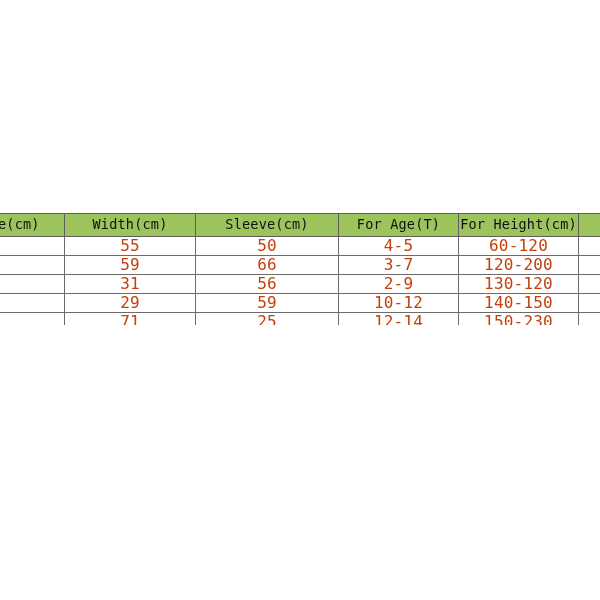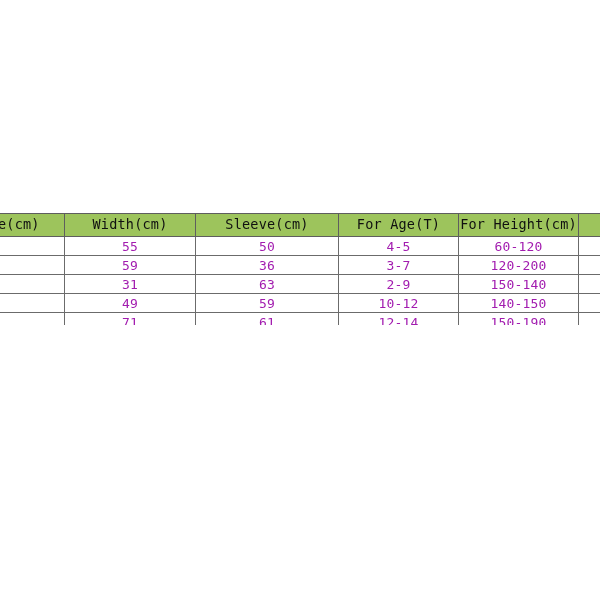--- a/index.html
+++ b/index.html
@@ -45,23 +45,23 @@
     width: 666px;
   }
 
   table.size-table td {
     border: 1px solid #6b6b6b;
     padding: 0;
     margin: 0;
     text-align: center;
     vertical-align: middle;
     font-family: "DejaVu Sans Mono", "Liberation Mono", monospace;
-    font-size: 13px;
+    font-size: 16px;
     line-height: 1;
-    color: #a21caf;
+    color: #c2410c;
     background: #ffffff;
     height: 18px;
     white-space: nowrap;
     letter-spacing: 0.2px;
   }
 
   table.size-table tr.header-row td {
     background: #9dc45c;
     font-size: 13.5px;
     height: 22px;
@@ -110,50 +110,50 @@
           <td>55</td>
           <td>50</td>
           <td>4-5</td>
           <td>60-120</td>
           <td class="cell-blank"></td>
         </tr>
 
         <tr>
           <td class="cell-blank"></td>
           <td>59</td>
-          <td>36</td>
+          <td>66</td>
           <td>3-7</td>
           <td>120-200</td>
           <td class="cell-blank"></td>
         </tr>
 
         <tr>
           <td class="cell-blank"></td>
           <td>31</td>
-          <td>63</td>
+          <td>56</td>
           <td>2-9</td>
-          <td>150-140</td>
+          <td>130-120</td>
           <td class="cell-blank"></td>
         </tr>
 
         <tr>
           <td class="cell-blank"></td>
-          <td>49</td>
+          <td>29</td>
           <td>59</td>
           <td>10-12</td>
           <td>140-150</td>
           <td class="cell-blank"></td>
         </tr>
 
         <tr>
           <td class="cell-blank"></td>
           <td>71</td>
-          <td>61</td>
+          <td>25</td>
           <td>12-14</td>
-          <td>150-190</td>
+          <td>150-230</td>
           <td class="cell-blank"></td>
         </tr>
 
       </tbody>
     </table>
   </div>
 
 </div>
 
 </body></html>

